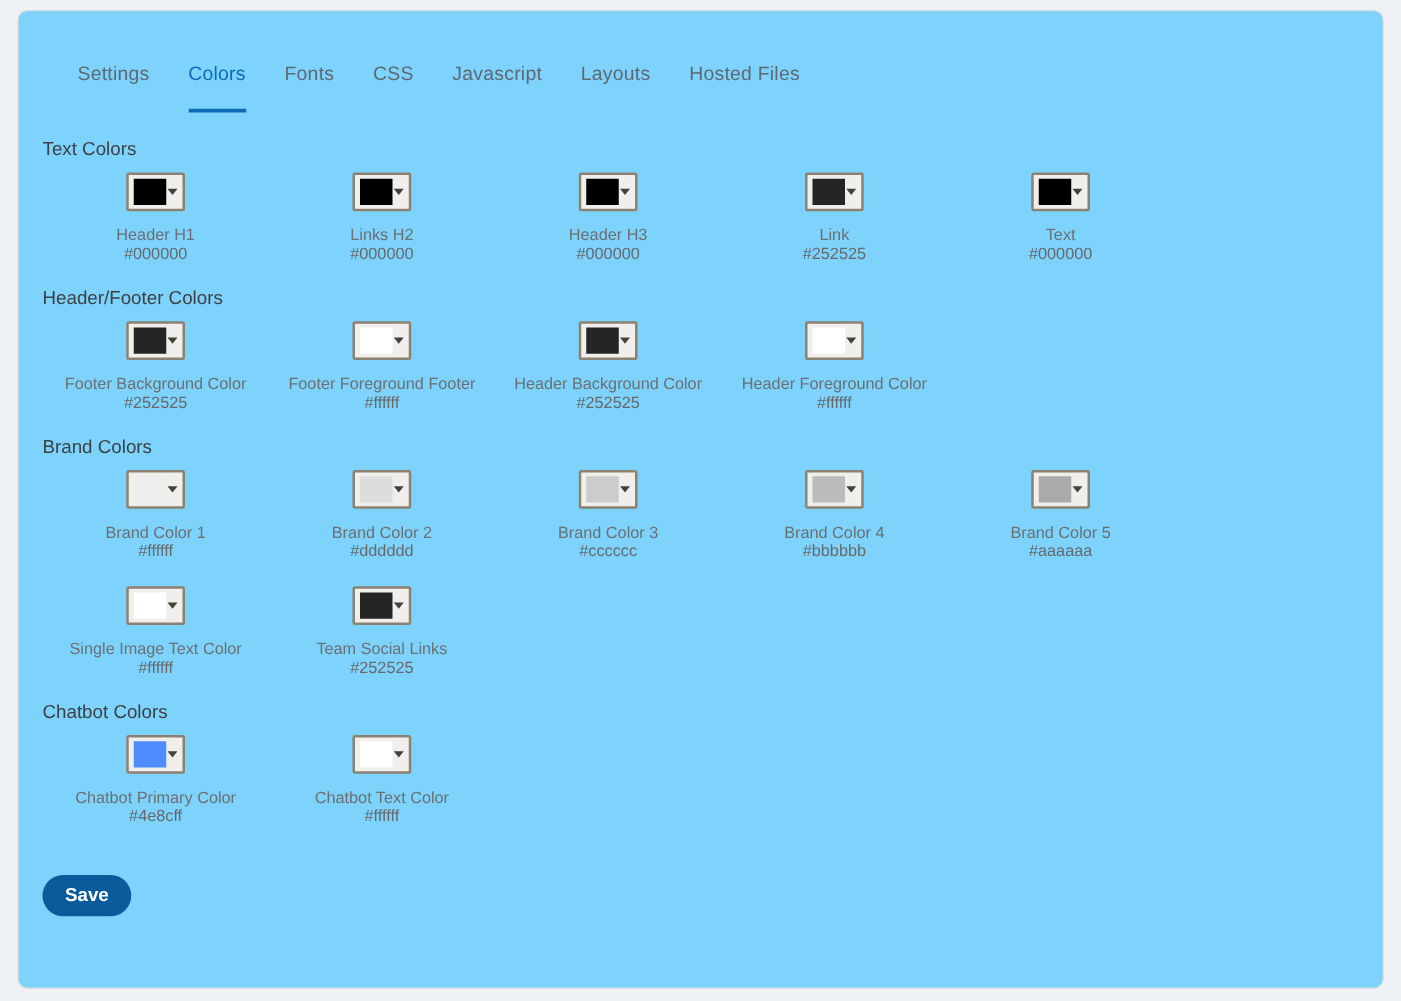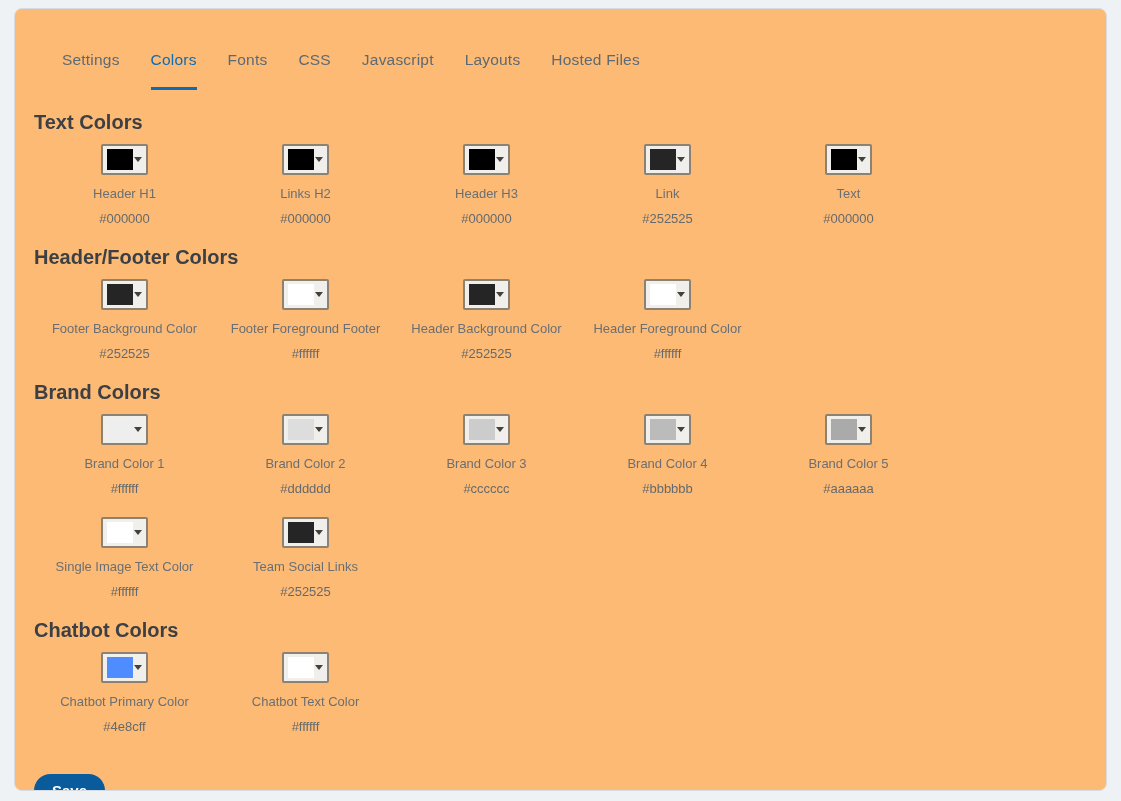--- a/index.html
+++ b/index.html
@@ -6,21 +6,21 @@
   html, body { width: 1121px; height: 801px; }
   body {
     background: #eff2f5;
     font-family: "Liberation Sans", sans-serif;
     position: relative;
   }
   .card {
     position: absolute;
     left: 14px; top: 8px;
     width: 1093px; height: 783px;
-    background: #fdba74;
+    background: #7dd3fc;
     border: 1px solid #d6dce2;
     border-radius: 8px;
     padding: 42px 19px 0 19px;
     overflow: hidden;
   }
   
   .tabs {
     display: flex;
     gap: 31px;
     margin-left: 28px;
@@ -35,22 +35,22 @@
     border-bottom: 3px solid transparent;
   }
   .tab.active {
     color: #0d6cb5;
     font-weight: normal;
     border-bottom: 3px solid #0d6cb5;
   }
   
   .section { margin-bottom: 20px; }
   .section-title {
-    font-size: 20px;
-    font-weight: bold;
+    font-size: 15px;
+    font-weight: normal;
     color: #3c4045;
     margin-bottom: 9px;
   }
   .section-grid {
     display: grid;
     grid-template-columns: repeat(5, 181px);
   }
   .cell { padding-top: 1px; text-align: center; }
   .swatch-select {
     display: inline-flex;
@@ -73,21 +73,20 @@
     border-right: 4px solid transparent;
     border-top: 5px solid #44403a;
     display: inline-block;
   }
   .cell-label {
     margin-top: 11px;
     font-size: 13px;
     color: #6b6f73;
   }
   .cell-hex {
-    margin-top: 10px;
     font-size: 13px;
     color: #66696c;
   }
   
   .save-btn {
     margin-top: 20px;
     min-width: 63px;
     height: 33px;
     padding: 0 18px;
     border: none;

